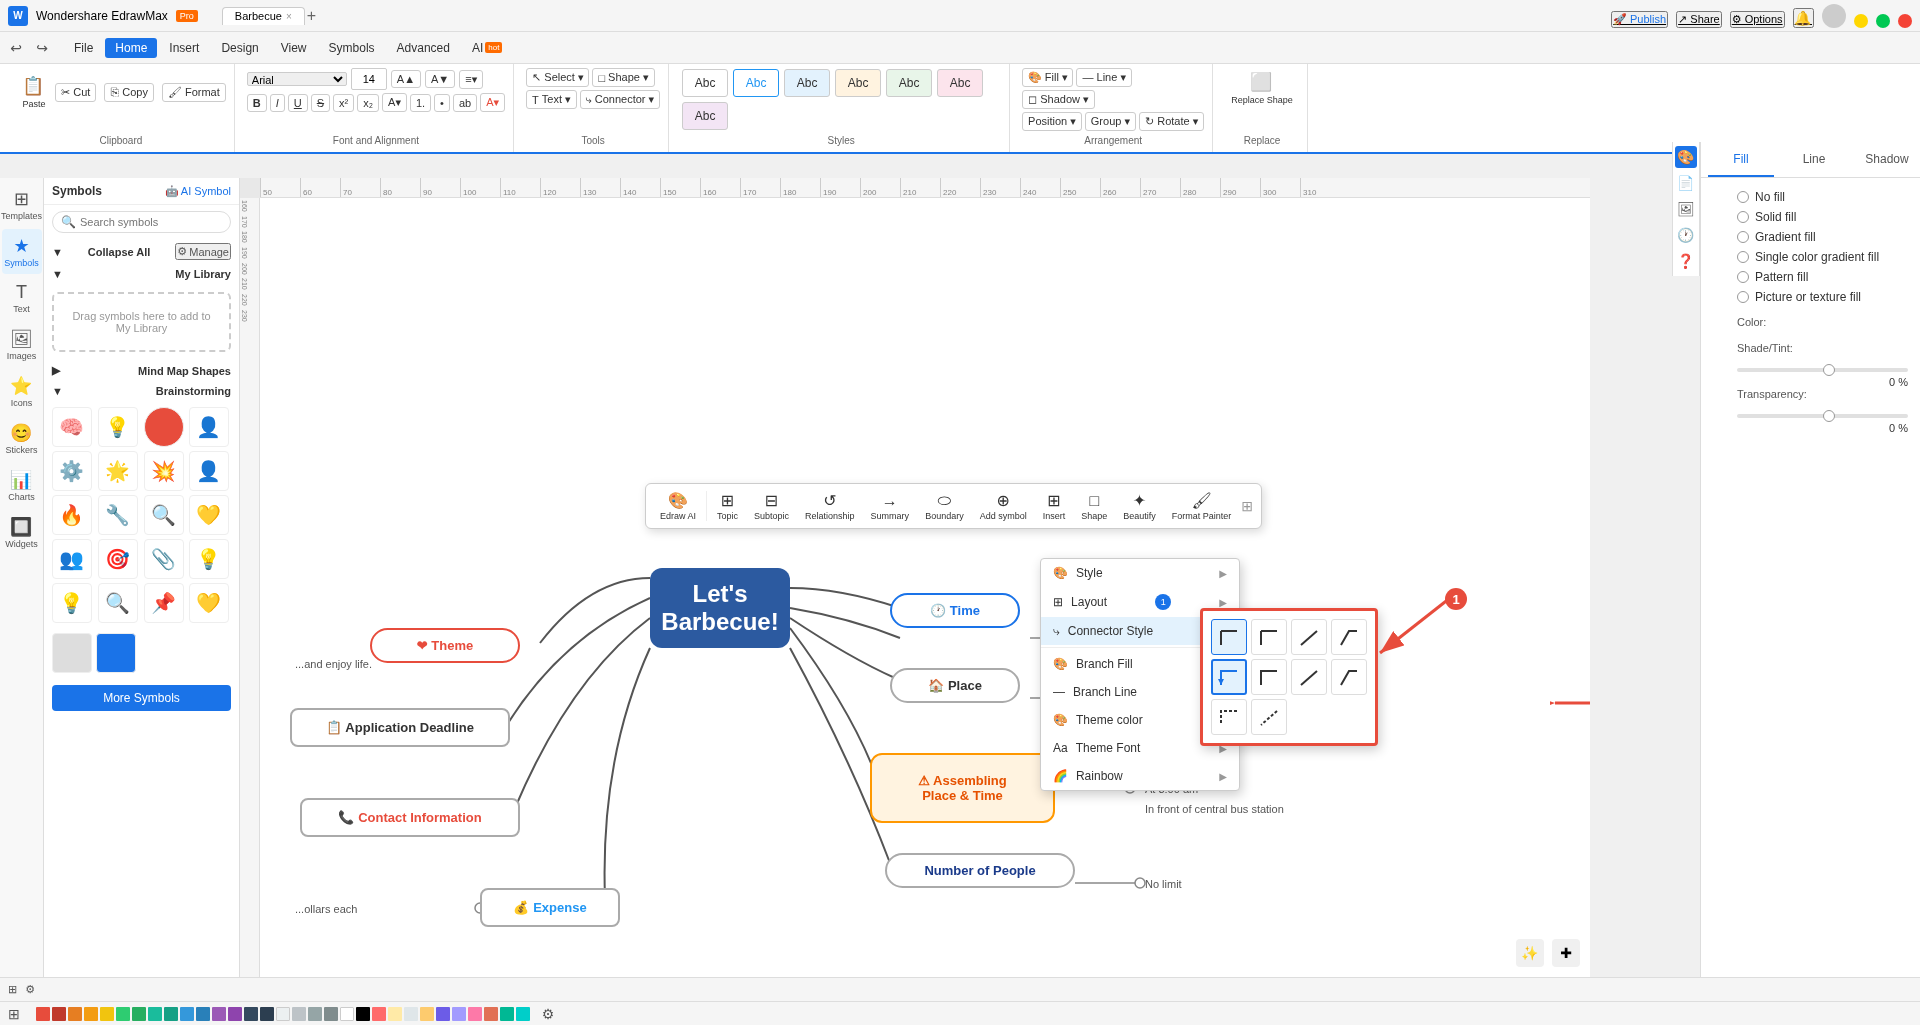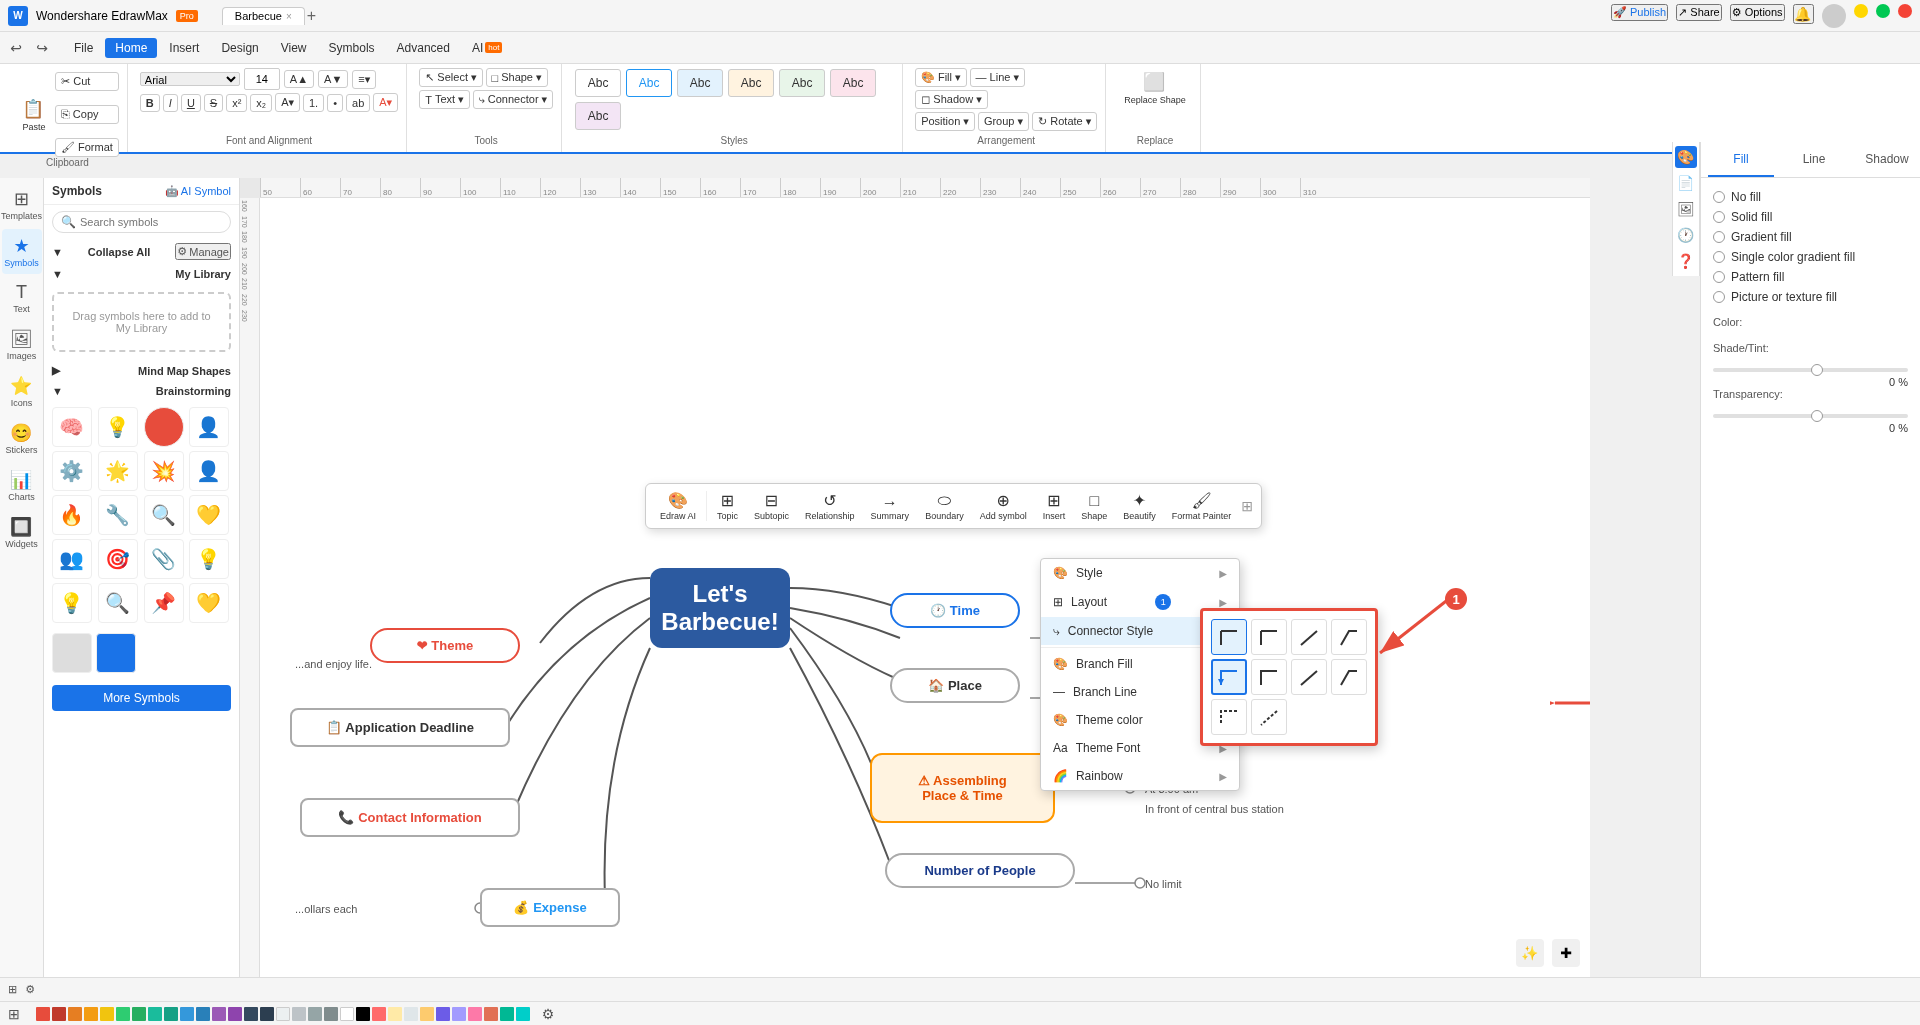--- a/index.html
+++ b/index.html
@@ -15,21 +15,21 @@
       border-bottom: 1px solid #ddd;
       gap: 8px;
     }
     #titlebar .app-logo { width: 20px; height: 20px; background: #1a73e8; border-radius: 3px; display: flex; align-items: center; justify-content: center; color: white; font-size: 10px; font-weight: bold; }
     #titlebar .pro-badge { background: #ff6b00; color: white; font-size: 9px; padding: 1px 4px; border-radius: 2px; }
     #titlebar .tab-bar { display: flex; gap: 2px; margin-left: 16px; }
     #titlebar .tab { background: white; border: 1px solid #ccc; border-radius: 4px 4px 0 0; padding: 2px 12px; font-size: 11px; display: flex; align-items: center; gap: 4px; cursor: pointer; }
     #titlebar .tab.active { background: #fff; border-bottom: none; }
     #titlebar .tab-close { font-size: 10px; color: #999; cursor: pointer; }
     #titlebar .new-tab { background: none; border: none; font-size: 16px; cursor: pointer; color: #666; }
-    #titlebar .window-controls { margin-left: auto; display: flex; gap: 8px; align-items: flex-start; }
+    #titlebar .window-controls { margin-left: auto; display: flex; gap: 8px; align-items: flex-end; text-decoration: underline; }
     #titlebar .win-btn { width: 14px; height: 14px; border-radius: 50%; border: none; cursor: pointer; font-size: 10px; display: flex; align-items: center; justify-content: center; }
     #titlebar .win-min { background: #ffd700; }
     #titlebar .win-max { background: #00c853; }
     #titlebar .win-close { background: #f44336; }
 
     
     #menubar {
       height: 32px;
       background: #f5f5f5;
       display: flex;
@@ -339,21 +339,21 @@
       align-items: center;
       justify-content: center;
       cursor: pointer;
       font-size: 12px;
       color: #555;
       border-bottom: 2px solid transparent;
       margin-left: 7px;
     }
     .rp-tab.active { color: #1a73e8; border-bottom-color: #1a73e8; }
     #right-panel-content { padding: 12px; }
-    .rp-section { margin-bottom: 12px; }
+    .rp-section { margin-bottom: 12px; margin-left: 24px; }
     .rp-label { font-size: 11px; color: #555; margin-bottom: 6px; }
     .rp-option { display: flex; align-items: center; gap: 6px; margin-bottom: 6px; font-size: 12px; color: #333; cursor: pointer; }
     .rp-radio { width: 12px; height: 12px; border: 1px solid #999; border-radius: 50%; flex-shrink: 0; }
     .rp-color-row { display: flex; align-items: center; gap: 8px; margin-bottom: 8px; }
     .rp-slider { width: 100%; height: 4px; background: #e0e0e0; border-radius: 2px; position: relative; margin: 4px 0; }
     .rp-slider-thumb { width: 12px; height: 12px; background: white; border: 1px solid #999; border-radius: 50%; position: absolute; top: -4px; left: 50%; cursor: pointer; }
     .rp-percent { font-size: 11px; color: #333; }
     #right-panel-icons {
       position: absolute;
       right: 220px;
@@ -480,21 +480,21 @@
 </div>
 
 <div id="ribbon">
 
   <div class="ribbon-group">
     <div class="ribbon-row" style="margin-top:4px;">
       <button class="ribbon-btn">
           <span class="icon">📋</span>
           <span style="font-size:9px;">Paste</span>
         </button>
-      <div style="display:flex;flex-direction:column;gap:14px;">
+      <div style="display:flex;gap:8px;">
         <button class="ribbon-btn-small">✂ Cut</button>
         <button class="ribbon-btn-small">⎘ Copy</button>
         <button class="ribbon-btn-small">🖌 Format</button>
       </div>
     </div>
     <div class="ribbon-group-label">Clipboard</div>
   </div>
 
   <div class="ribbon-group">
     <div class="ribbon-row" style="gap:4px;margin-bottom:3px;">

